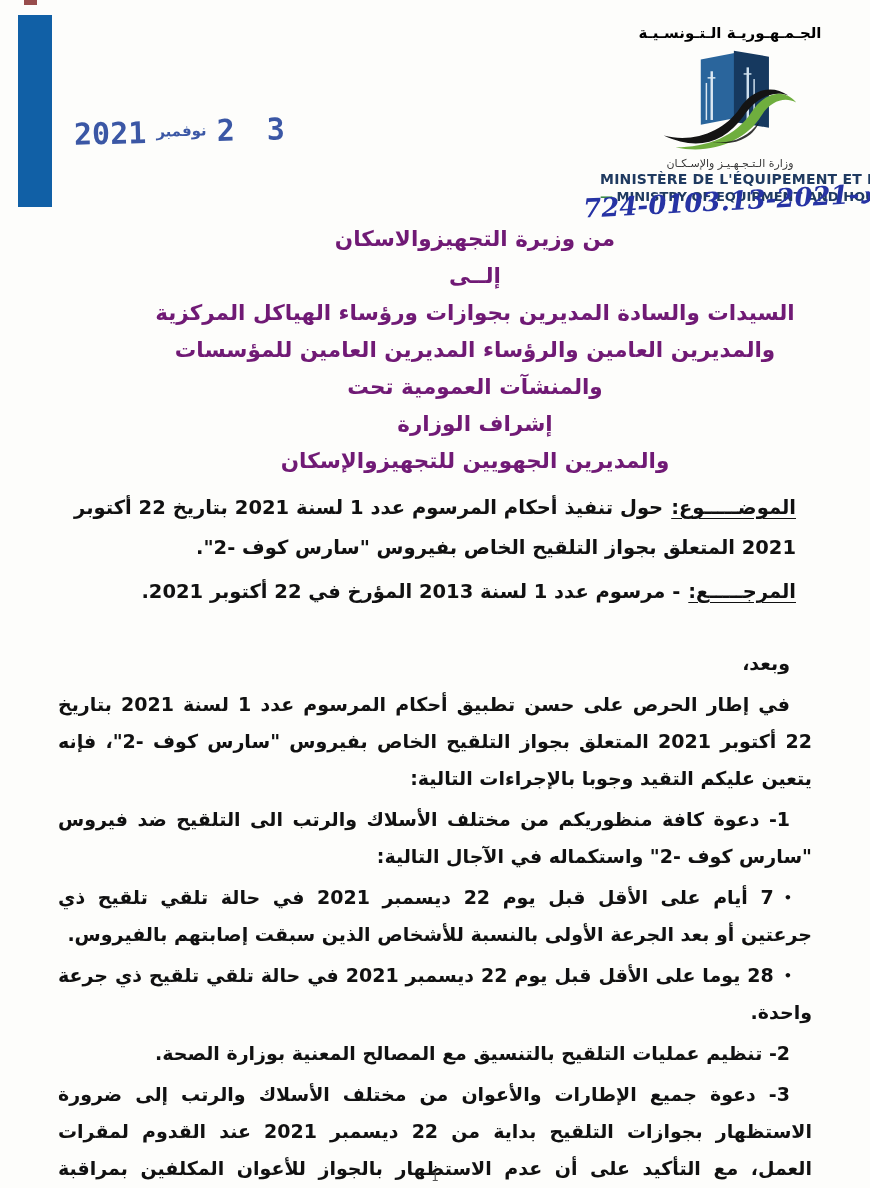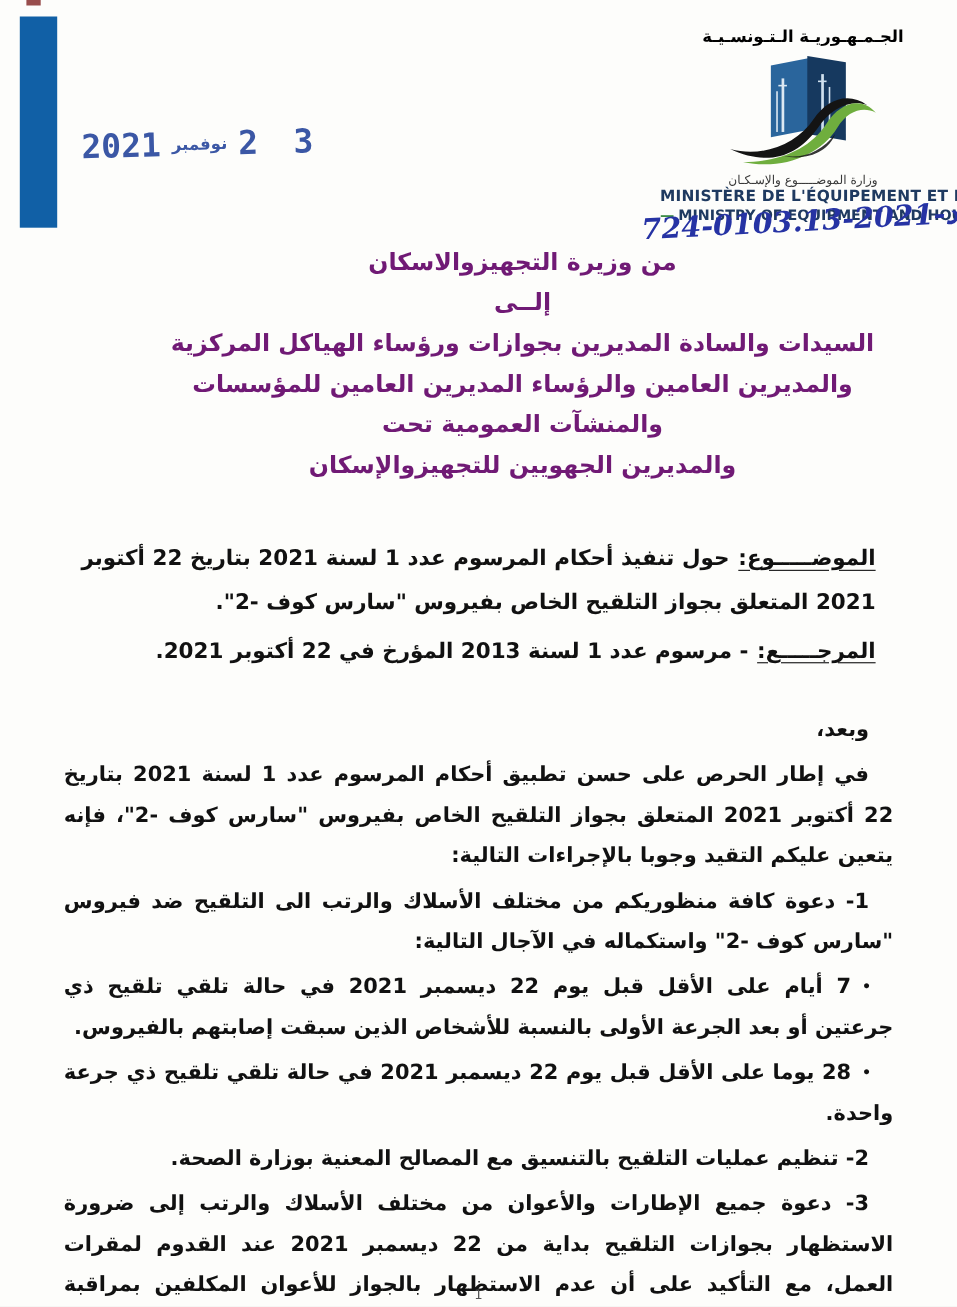--- a/index.html
+++ b/index.html
@@ -98,36 +98,37 @@
       <rect x="55" y="40" width="1.5" height="38" fill="#dce8f2"></rect>
       <rect x="57" y="34" width="8" height="1.5" fill="#dce8f2"></rect>
       <rect x="97" y="24" width="2.5" height="56" fill="#cfe0ee"></rect>
       <rect x="104" y="36" width="1.5" height="44" fill="#cfe0ee"></rect>
       <rect x="94" y="30" width="8" height="1.5" fill="#cfe0ee"></rect>
       <path d="M12,94 C46,110 74,102 94,74 C106,56 124,47 140,53 C122,40 102,48 90,66 C74,90 42,102 12,94 Z" fill="#141414"></path>
       <path d="M24,106 C60,114 96,100 112,74 C122,58 136,54 148,60 C134,44 114,51 102,70 C86,95 56,106 24,106 Z" fill="#6fae3e"></path>
       <path d="M60,100 C80,104 98,96 110,80 C104,96 84,106 60,100 Z" fill="#141414" opacity=".85"></path>
     </svg>
 
-    <div class="ministry-ar">وزارة الموضـــــوع والإسـكـان</div>
+    <div class="ministry-ar">وزارة الـتـجـهـيـز والإسـكـان</div>
     <div class="ministry-fr">MINISTÈRE DE L'ÉQUIPEMENT ET DE L'HABITAT</div>
     <div class="ministry-en">
       <span class="dash">—</span>
       <span>MINISTRY OF EQUIPMENT AND HOUSING</span>
       <span class="dash">—</span>
     </div>
   </div>
 
   <div class="handwritten">724-0103.13-2021-د</div>
 
   <div class="address">
     <div>من وزيرة التجهيزوالاسكان</div>
     <div>إلــى</div>
     <div>السيدات والسادة المديرين بجوازات ورؤساء الهياكل المركزية</div>
     <div>والمديرين العامين والرؤساء المديرين العامين للمؤسسات والمنشآت العمومية تحت</div>
+    <div>إشراف الوزارة</div>
     <div>والمديرين الجهويين للتجهيزوالإسكان</div>
   </div>
 
   <div class="subject-block">
     <p>
       <span class="label">الموضـــــوع:</span><span>حول تنفيذ أحكام المرسوم عدد 1 لسنة 2021 بتاريخ 22 أكتوبر 2021 المتعلق بجواز التلقيح الخاص بفيروس "سارس كوف -2".</span>
     </p>
     <p>
       <span class="label">المرجـــــع:</span><span>- مرسوم عدد 1 لسنة 2013 المؤرخ في 22 أكتوبر 2021.</span>
     </p>

